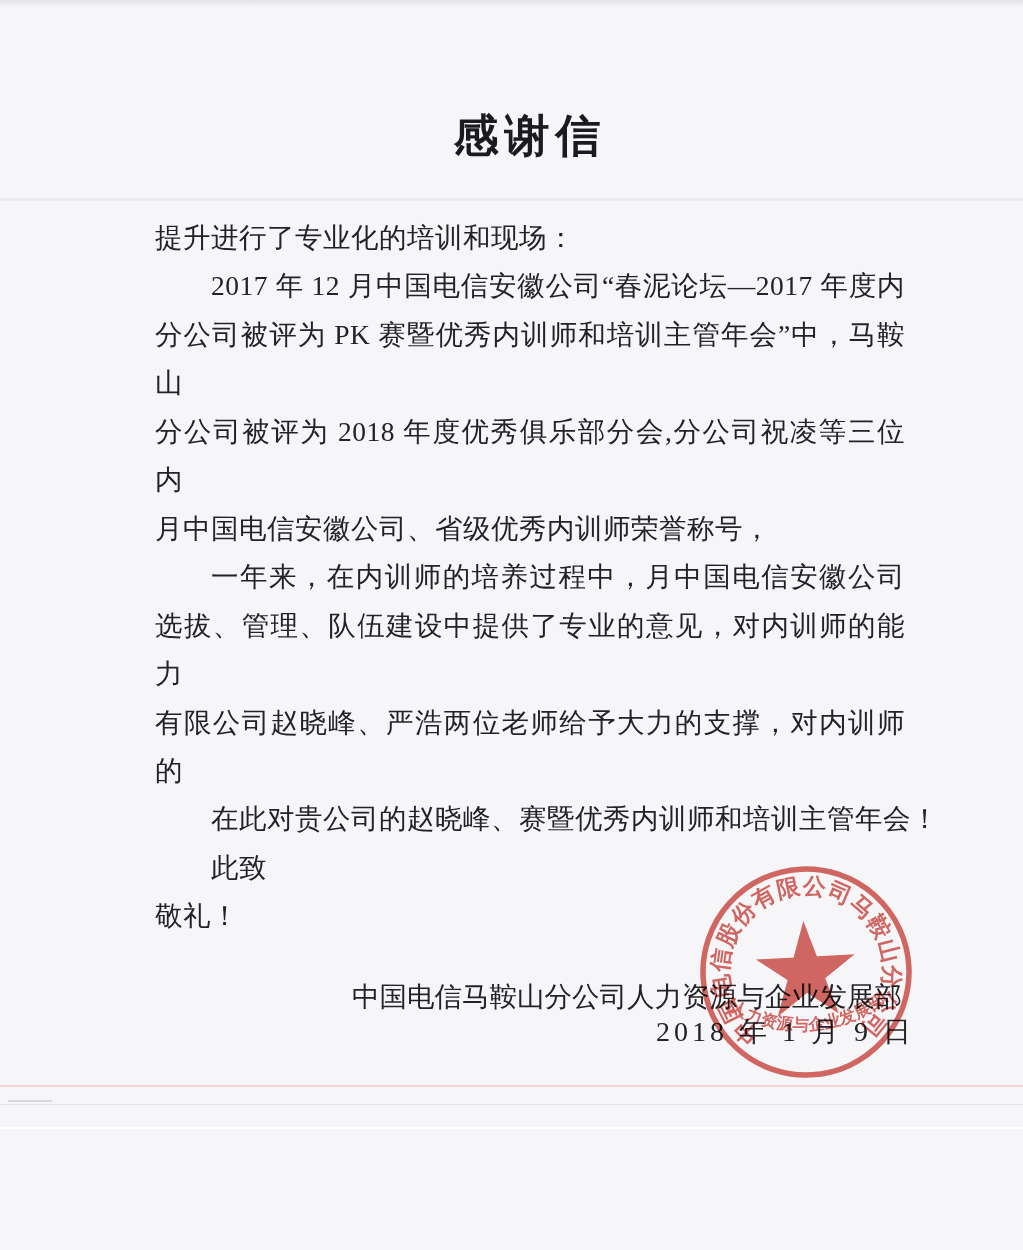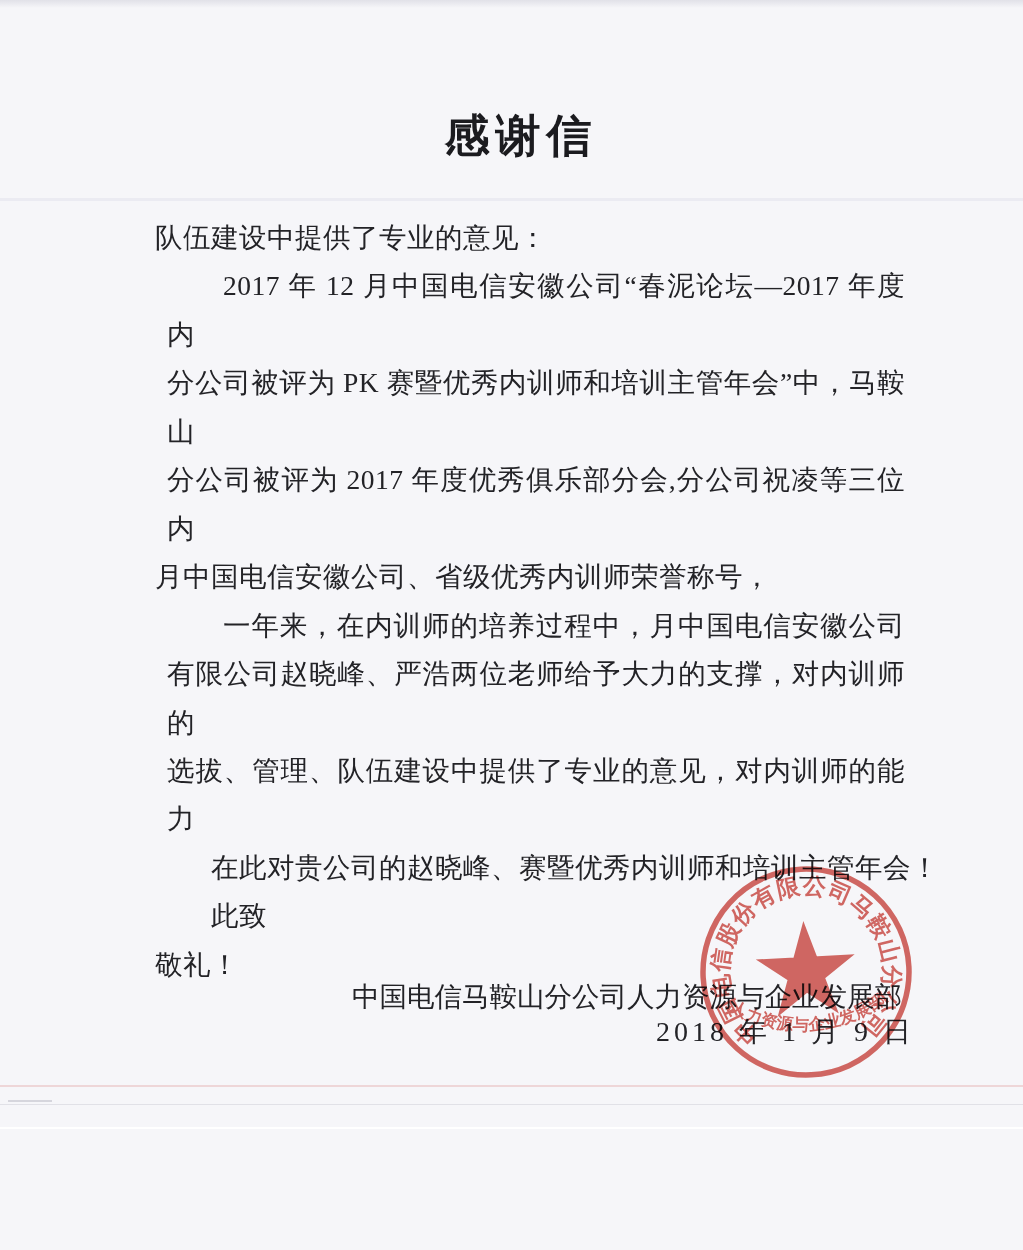--- a/index.html
+++ b/index.html
@@ -32,40 +32,39 @@
   .scan-dash {
     position: absolute; top: 1100px; left: 8px; width: 44px; height: 2px;
     background: rgba(188,188,198,0.55);
   }
   .scan-line-light {
     position: absolute; top: 1127px; left: 0; width: 100%; height: 2px;
     background: rgba(255,255,255,0.95);
   }
   .title {
     position: absolute;
-    top: 106px; left: 146px; width: 750px;
+    top: 106px; left: 155px; width: 750px;
     margin: 0;
     font-size: 45px;
     font-weight: bold;
     letter-spacing: 6px;
     text-align: center;
     color: #1b1b1f;
   }
   .body {
     position: absolute;
     top: 214px; left: 155px; width: 750px;
     font-size: 27.5px;
     letter-spacing: 0.5px;
   }
   .line { line-height: 48.45px; white-space: nowrap; text-align: left; }
   .line.justify {
     white-space: normal;
     text-align: justify;
     text-align-last: justify;
-    margin-left: 12px;
   }
   .line.indent { text-indent: 56px; }
   .signature {
     position: absolute;
     top: 948px; left: 155px; width: 747px;
     font-size: 27.5px;
     text-align: right;
     white-space: nowrap;
     margin-top: 31px;
   }
@@ -106,28 +105,28 @@
 <body>
 
 <div class="page" style="background: rgb(246, 246, 249);">
 
   <div class="scan-top-band"></div>
   <div class="scan-band-mid"></div>
 
   <h1 class="title">感谢信</h1>
 
   <div class="body">
-    <div class="line">队伍建设中提供了专业的意见：</div>
+    <div class="line">提升进行了专业化的培训和现场：</div>
     <div class="line indent justify">2017 年 12 月中国电信安徽公司“春泥论坛—2017 年度内</div>
     <div class="line justify">分公司被评为 PK 赛暨优秀内训师和培训主管年会”中，马鞍山</div>
-    <div class="line justify">分公司被评为 2017 年度优秀俱乐部分会,分公司祝凌等三位内</div>
+    <div class="line justify">分公司被评为 2018 年度优秀俱乐部分会,分公司祝凌等三位内</div>
     <div class="line">月中国电信安徽公司、省级优秀内训师荣誉称号，</div>
     <div class="line indent justify">一年来，在内训师的培养过程中，月中国电信安徽公司</div>
+    <div class="line justify">选拔、管理、队伍建设中提供了专业的意见，对内训师的能力</div>
     <div class="line justify">有限公司赵晓峰、严浩两位老师给予大力的支撑，对内训师的</div>
-    <div class="line justify">选拔、管理、队伍建设中提供了专业的意见，对内训师的能力</div>
     <div class="line indent">在此对贵公司的赵晓峰、赛暨优秀内训师和培训主管年会！</div>
     <div class="line indent">此致</div>
     <div class="line">敬礼！</div>
   </div>
 
   <div class="signature">中国电信马鞍山分公司人力资源与企业发展部</div>
   <div class="date">2018 年 1 月 9 日</div>
 
   <svg class="seal" viewBox="0 0 240 240" width="240" height="240" xmlns="http://www.w3.org/2000/svg">
     <defs>

